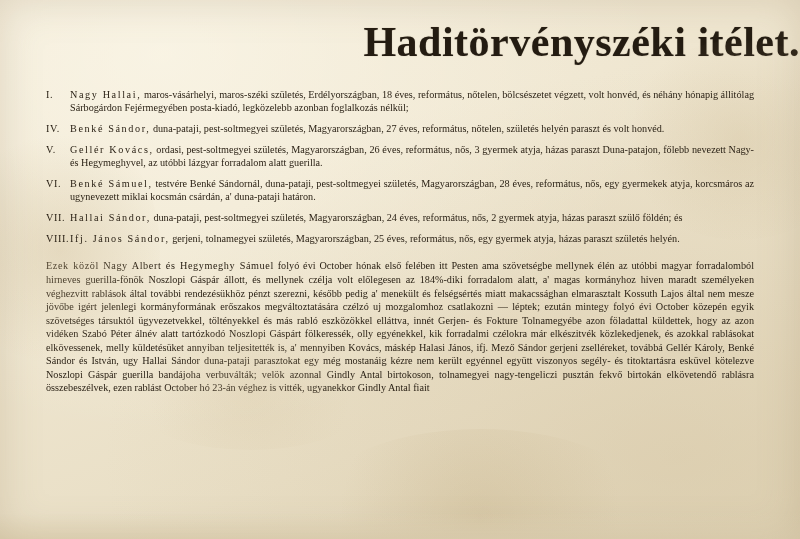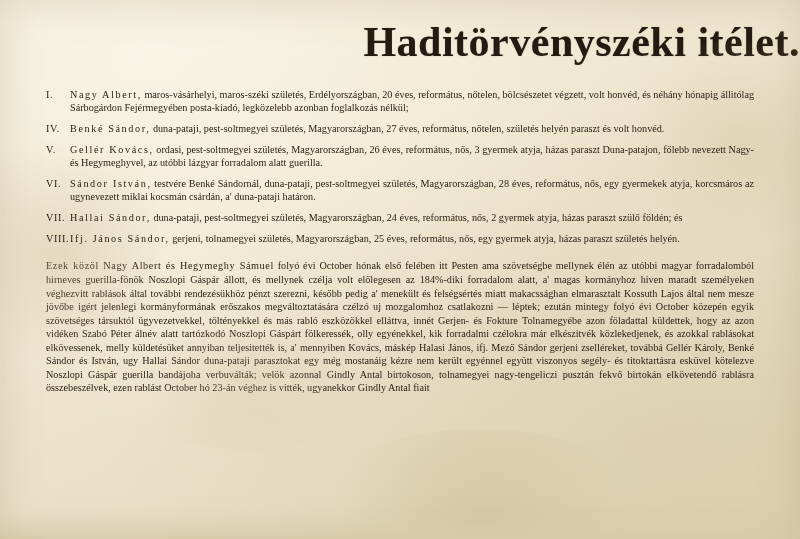--- a/index.html
+++ b/index.html
@@ -105,38 +105,38 @@
   <div class="blotch b2"></div>
   <div class="blotch b3"></div>
   <div class="blotch b4"></div>
 
   <div class="title">Haditörvényszéki itélet.</div>
 
   <div class="body-block">
 
     <div class="entry">
       <span class="num">I.</span>
-      <span class="nm">Nagy Albert,</span><span> maros-vásárhelyi, maros-széki születés, Erdélyországban, 20 éves, református, nőtelen, bölcsészetet végzett, volt honvéd, és néhány hónapig állitólag Sárbogárdon Fejérmegyében posta-kiadó, legközelebb azonban foglalkozás nélkül;</span>
+      <span class="nm">Nagy Hallai,</span><span> maros-vásárhelyi, maros-széki születés, Erdélyországban, 18 éves, református, nőtelen, bölcsészetet végzett, volt honvéd, és néhány hónapig állitólag Sárbogárdon Fejérmegyében posta-kiadó, legközelebb azonban foglalkozás nélkül;</span>
     </div>
 
 
 
     <div class="entry">
       <span class="num">IV.</span>
       <span class="nm">Benké Sándor,</span><span> duna-pataji, pest-soltmegyei születés, Magyarországban, 27 éves, református, nőtelen, születés helyén paraszt és volt honvéd.</span>
     </div>
 
     <div class="entry">
       <span class="num">V.</span>
       <span class="nm">Gellér Kovács,</span><span> ordasi, pest-soltmegyei születés, Magyarországban, 26 éves, református, nős, 3 gyermek atyja, házas paraszt Duna-patajon, főlebb nevezett Nagy- és Hegymeghyvel, az utóbbi lázgyar forradalom alatt guerilla.</span>
     </div>
 
     <div class="entry">
       <span class="num">VI.</span>
-      <span class="nm">Sándor István,</span><span> testvére Benké Sándornál, duna-pataji, pest-soltmegyei születés, Magyarországban, 28 éves, református, nős, egy gyermekek atyja, korcsmáros az ugynevezett miklai kocsmán csárdán, a' duna-pataji határon.</span>
+      <span class="nm">Benké Sámuel,</span><span> testvére Benké Sándornál, duna-pataji, pest-soltmegyei születés, Magyarországban, 28 éves, református, nős, egy gyermekek atyja, korcsmáros az ugynevezett miklai kocsmán csárdán, a' duna-pataji határon.</span>
     </div>
 
     <div class="entry">
       <span class="num">VII.</span>
       <span class="nm">Hallai Sándor,</span><span> duna-pataji, pest-soltmegyei születés, Magyarországban, 24 éves, református, nős, 2 gyermek atyja, házas paraszt szülő földén; és</span>
     </div>
 
     <div class="entry">
       <span class="num">VIII.</span>
       <span class="nm">Ifj. János Sándor,</span><span> gerjeni, tolnamegyei születés, Magyarországban, 25 éves, református, nős, egy gyermek atyja, házas paraszt születés helyén.</span>

